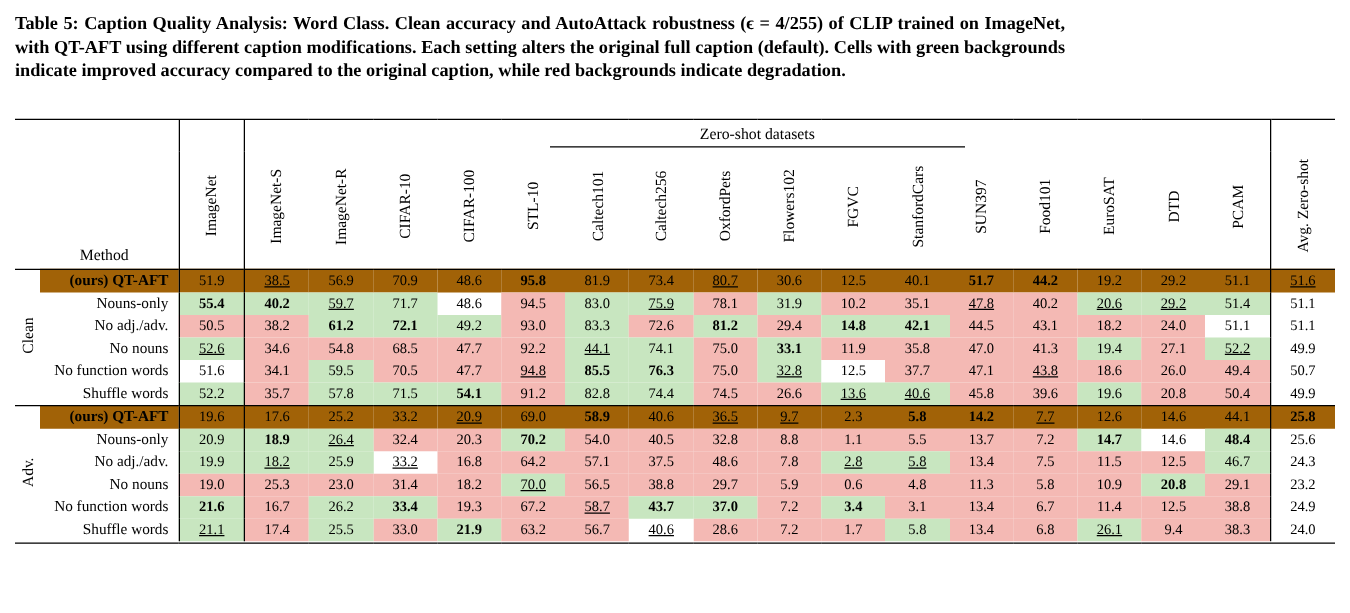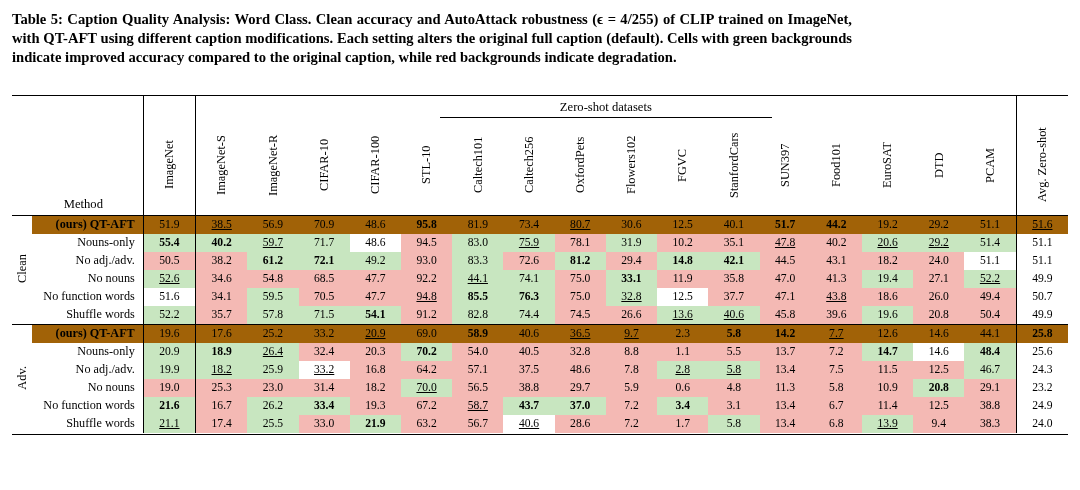--- a/index.html
+++ b/index.html
@@ -329,21 +329,21 @@
           <td class="cell bold green">21.9</td>
           <td class="cell red">63.2</td>
           <td class="cell red">56.7</td>
           <td class="cell ul">40.6</td>
           <td class="cell red">28.6</td>
           <td class="cell red">7.2</td>
           <td class="cell red">1.7</td>
           <td class="cell green">5.8</td>
           <td class="cell red">13.4</td>
           <td class="cell red">6.8</td>
-          <td class="cell ul green">13.9</td>
+          <td class="cell ul green">26.1</td>
           <td class="cell red">9.4</td>
           <td class="cell red">38.3</td>
           <td class="cell  sep-left">24.0</td>
         </tr>
         <tr class="rule-bot hrow">
           <td colspan="20"></td>
         </tr>
       </tbody>
     </table>
 </div>

